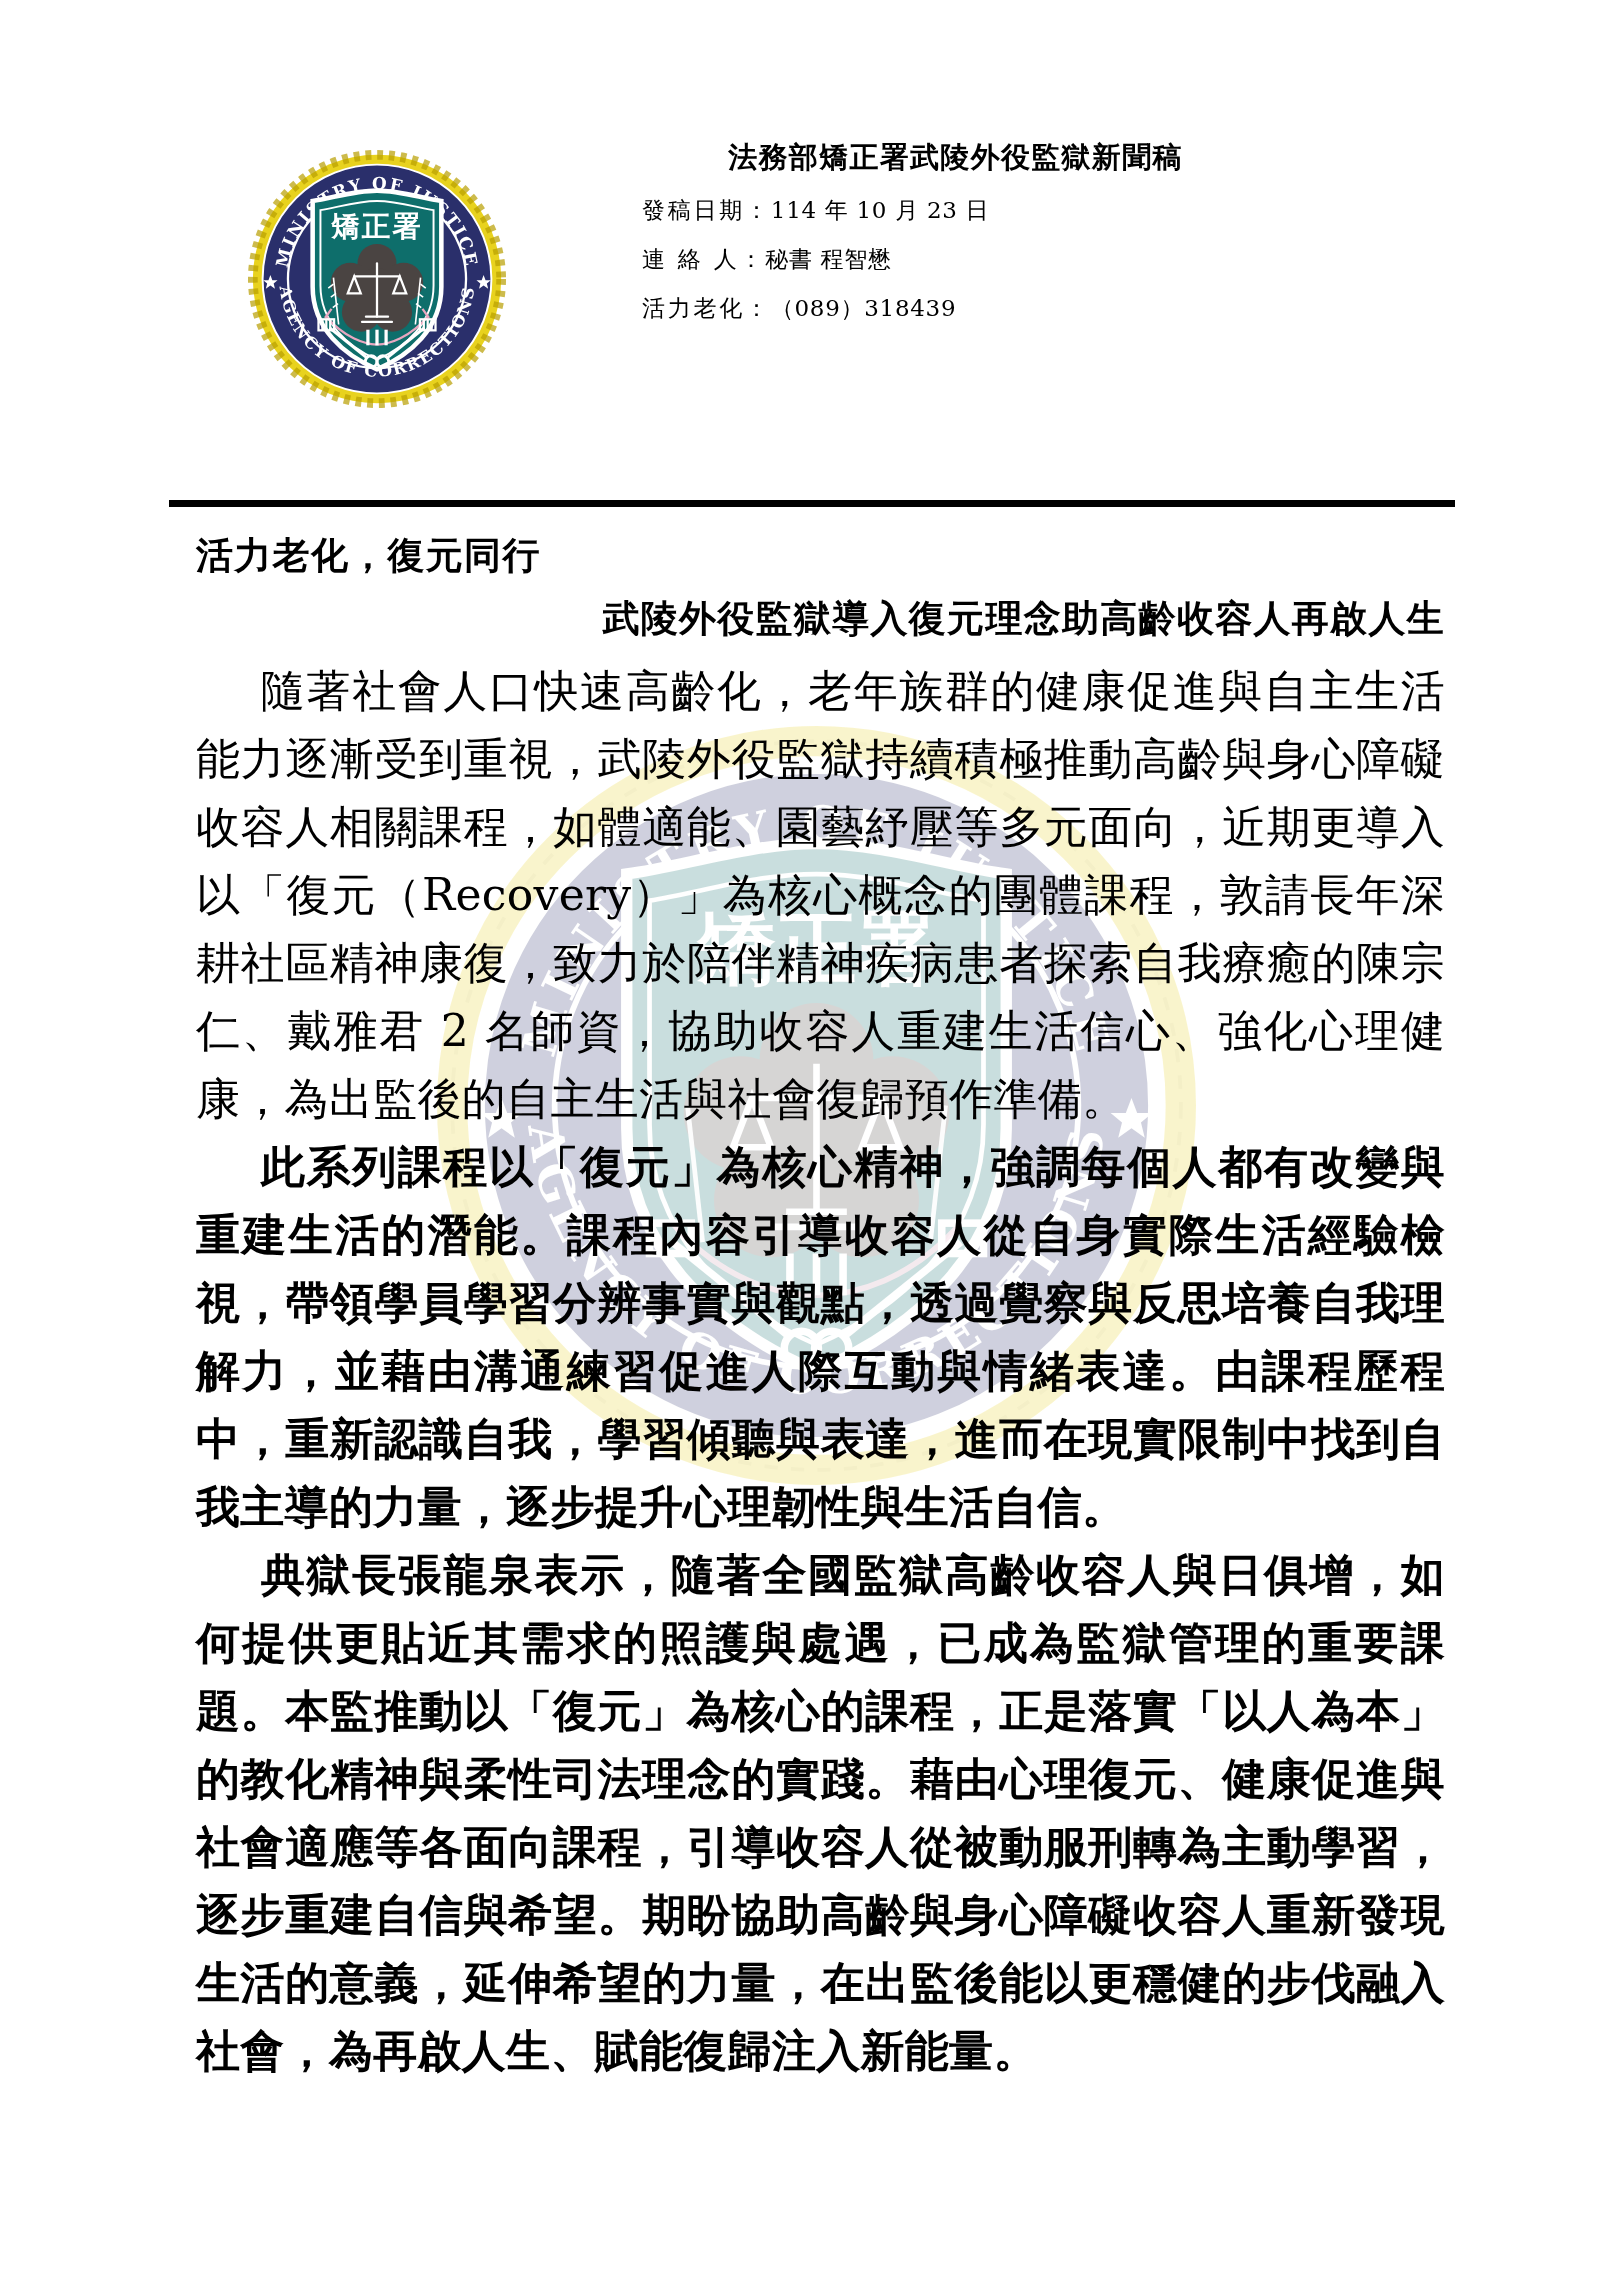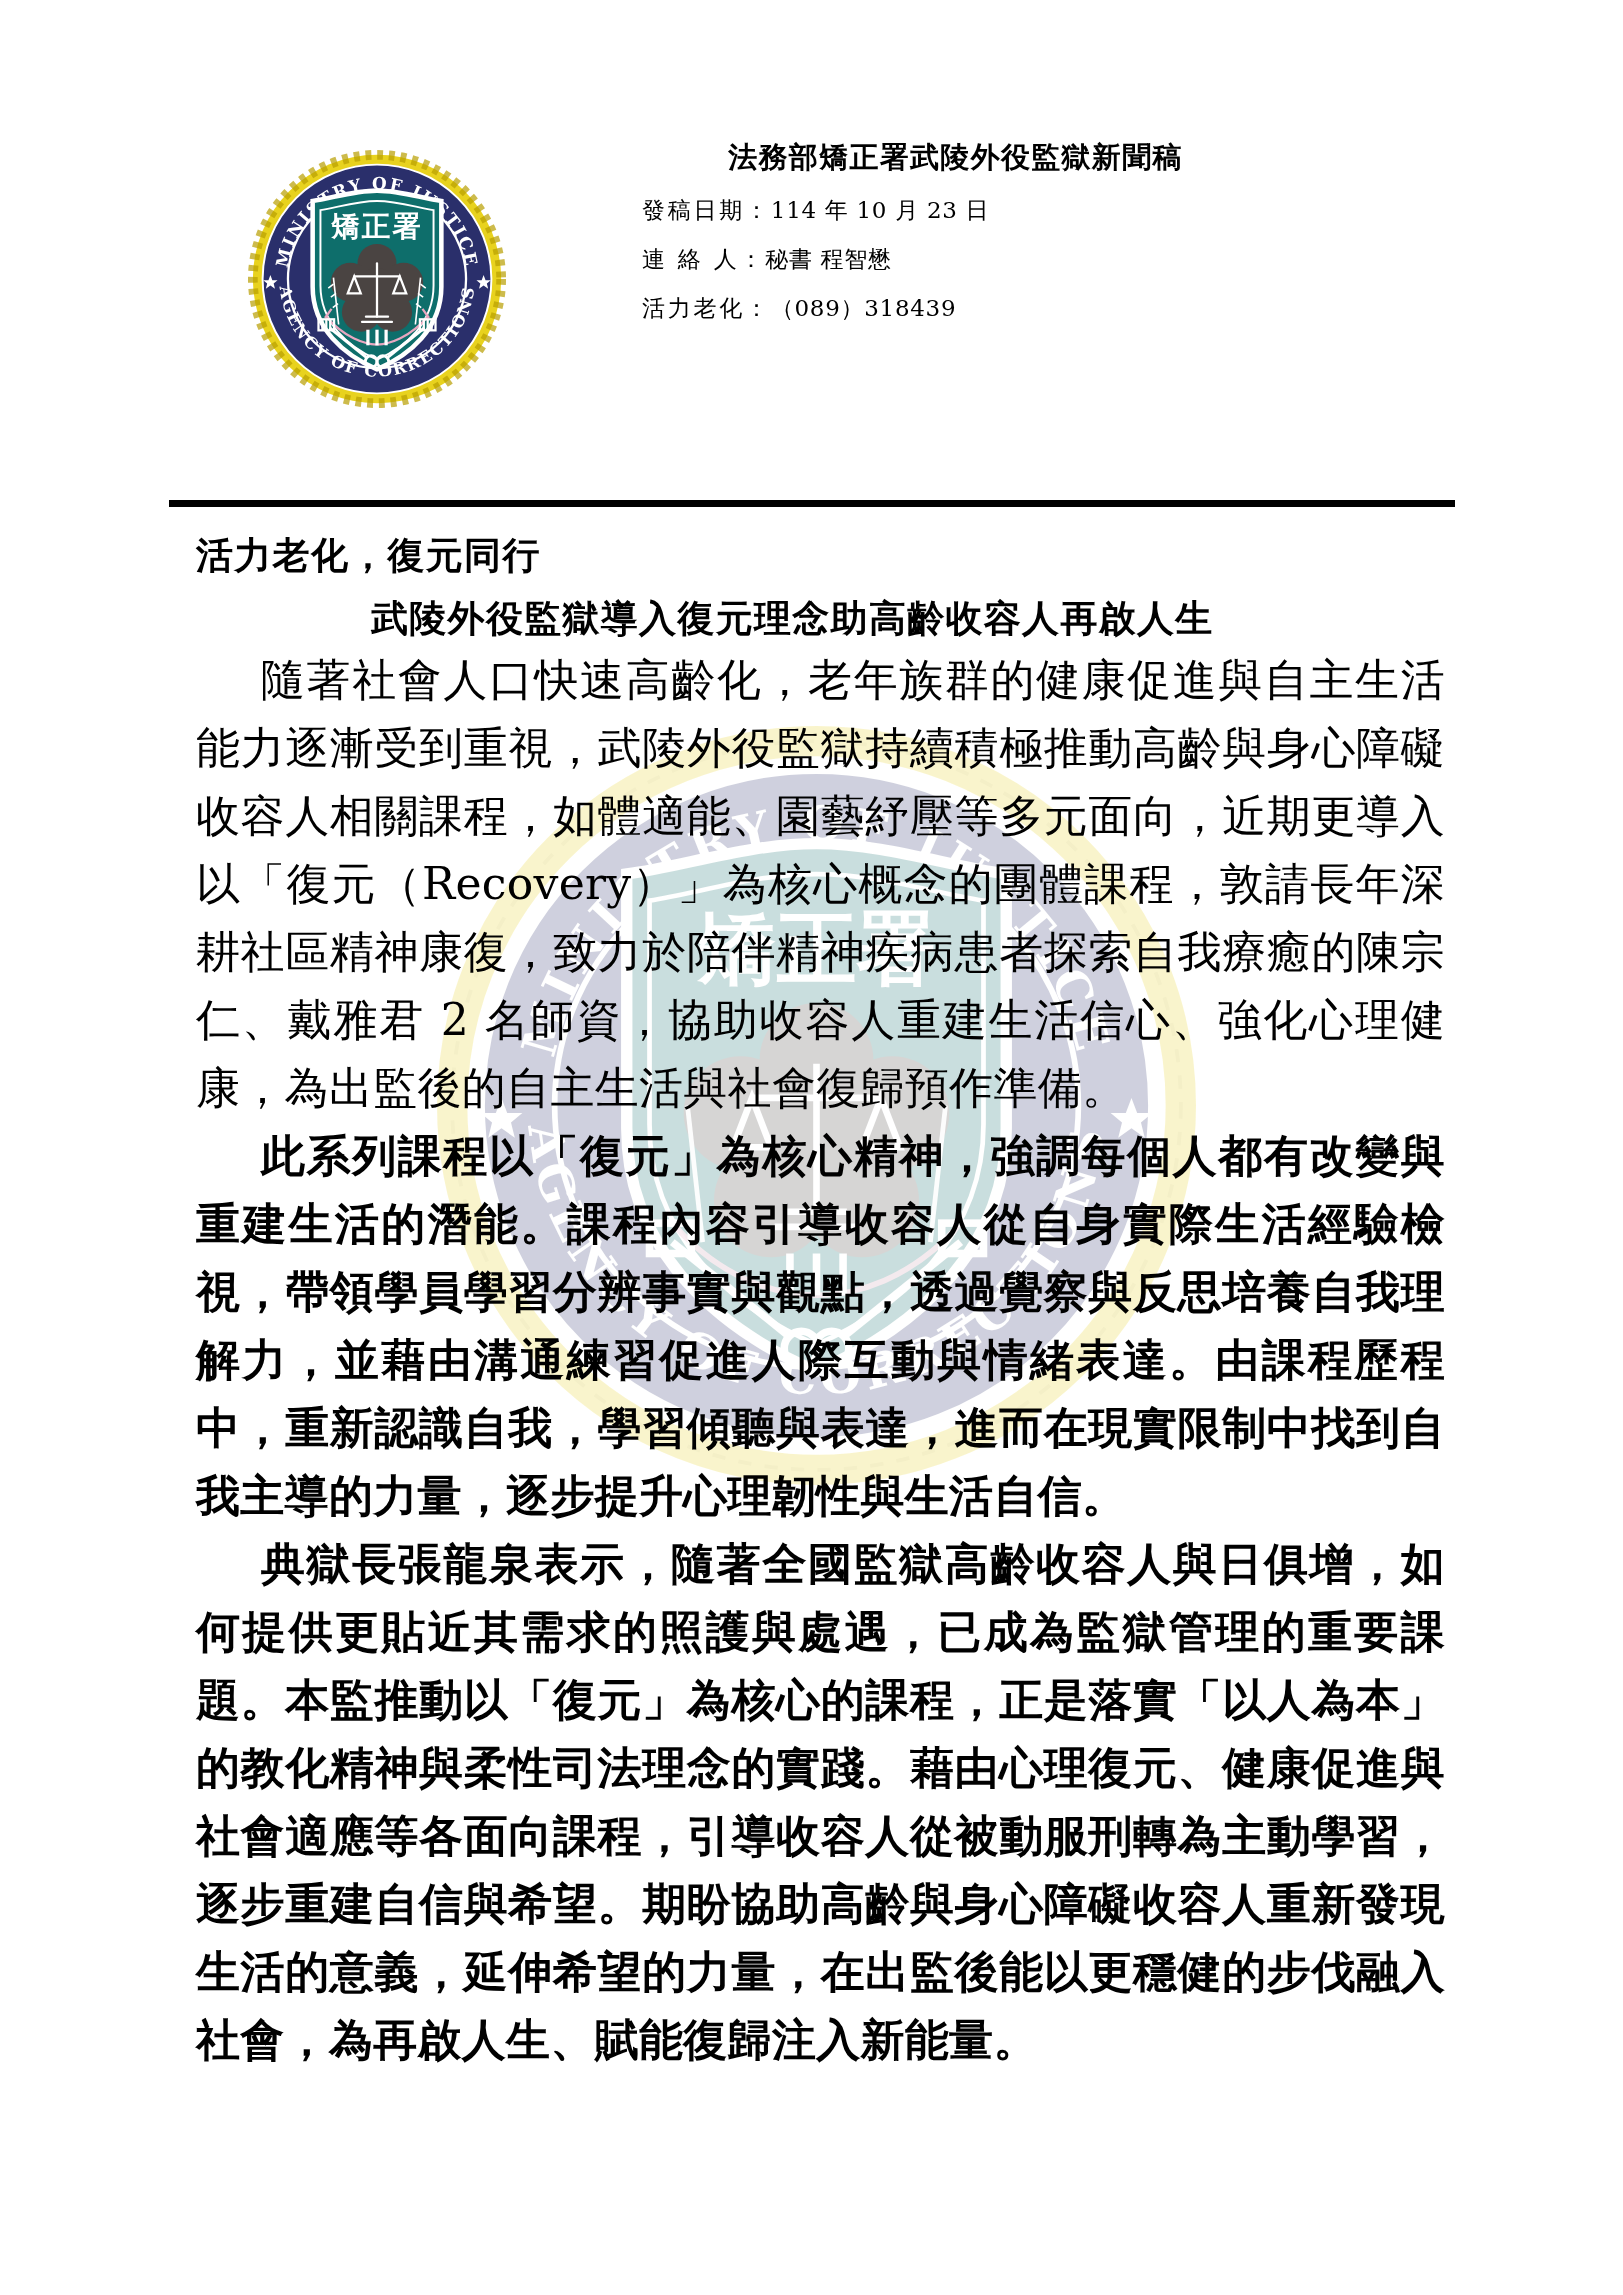--- a/index.html
+++ b/index.html
@@ -105,22 +105,23 @@
     font-size: 37px;
     line-height: 1.1;
     letter-spacing: 1.3px;
     margin: 0 0 22px 0;
   }
   .headline-2 {
     font-weight: 700;
     font-size: 37px;
     line-height: 1.1;
     letter-spacing: 1.3px;
-    margin: 0 0 8px 0;
+    margin: 0 0 19px 0;
     padding-left: 175px;
+    text-align: right;
   }
   .para {
     font-size: 44px;
     line-height: 68px;
     letter-spacing: 0.3px;
     text-align: justify;
     text-align-last: left;
     margin: 0;
     text-indent: 65px;
   }

